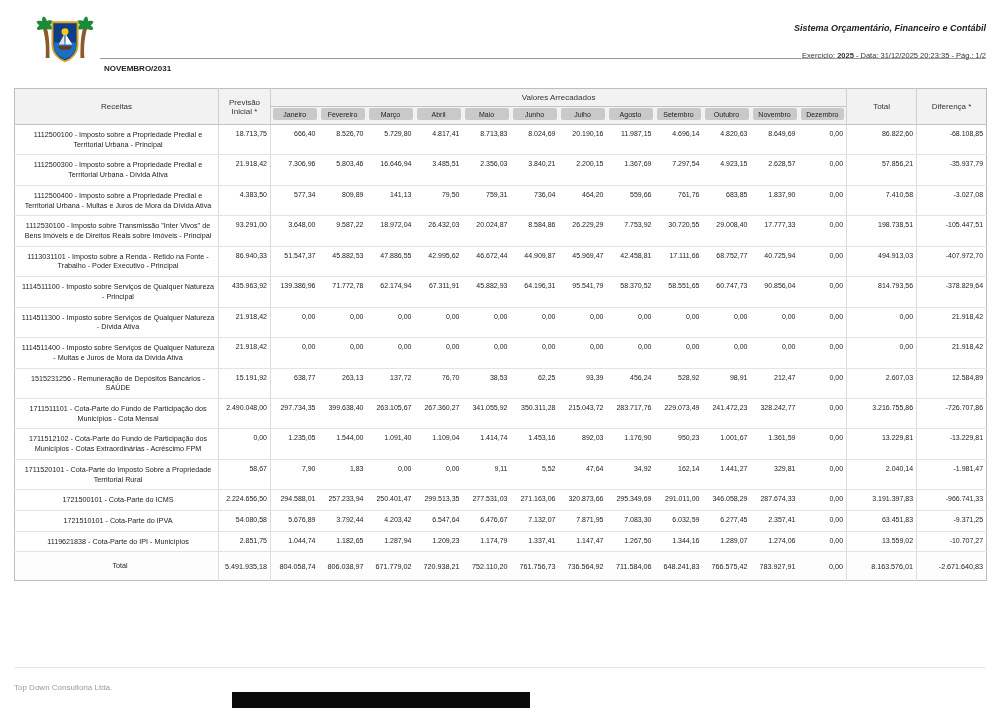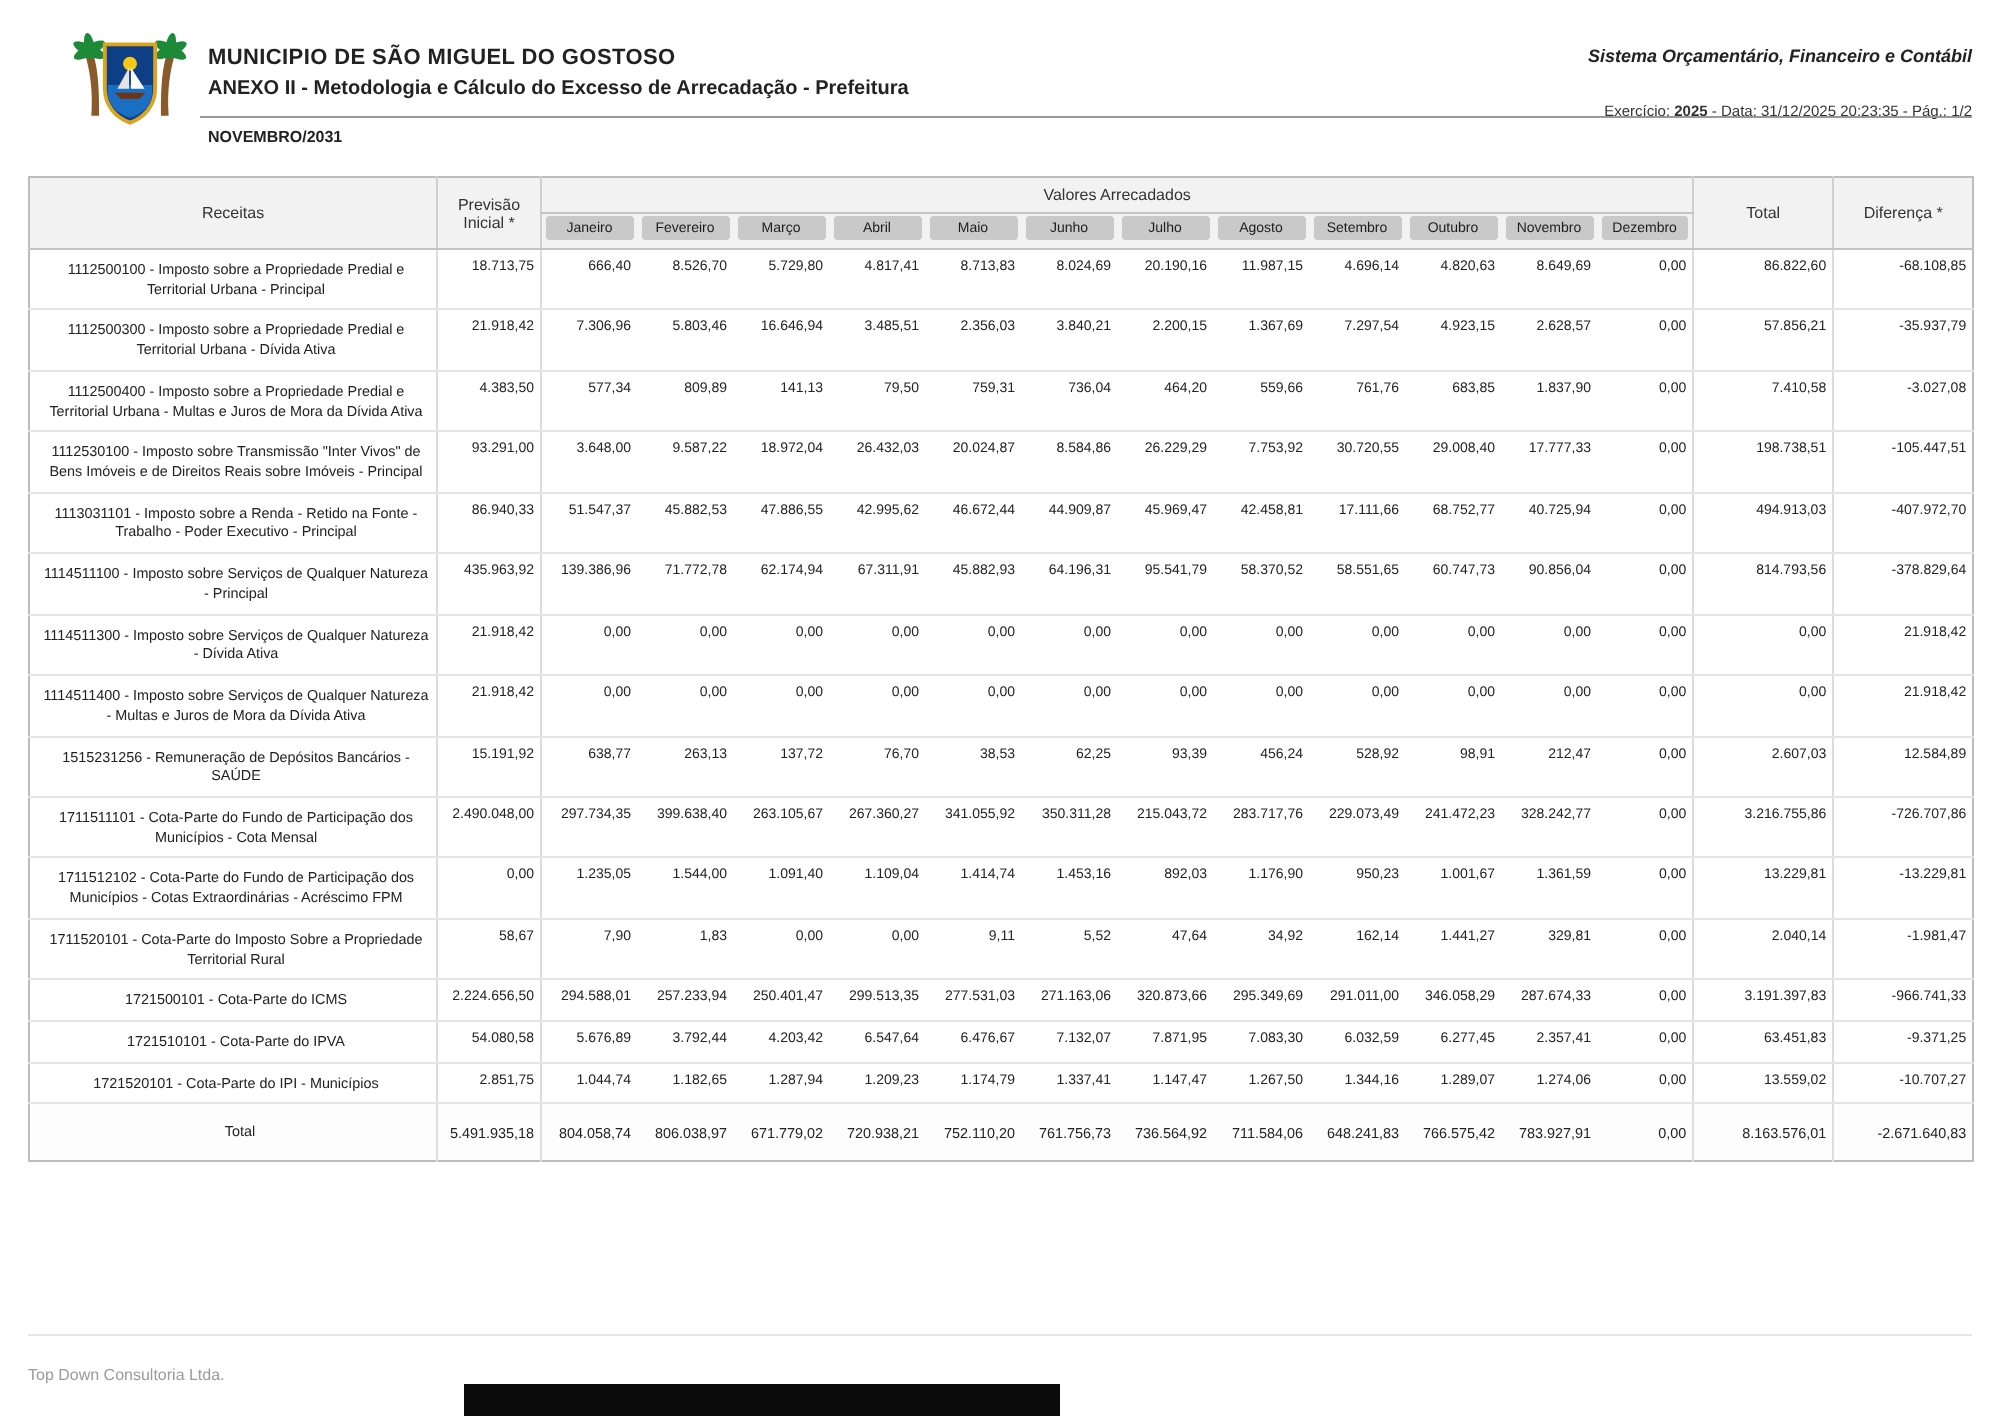--- a/index.html
+++ b/index.html
@@ -92,24 +92,20 @@
           <ellipse cx="51" cy="10" rx="7" ry="2.6" transform="rotate(100 51 10)"></ellipse>
         </g>
         <path d="M17 9 h26 v23 c0 9 -6 15 -13 17.5 c-7 -2.5 -13 -8.5 -13 -17.5 z" fill="#0e3f86" stroke="#d9a520" stroke-width="2"></path>
         <circle cx="30" cy="19" r="3.6" fill="#f6c915"></circle>
         <path d="M18.5 30 h23 v3.5 c0 7 -5 11.5 -11.5 13.5 c-6.5 -2 -11.5 -6.5 -11.5 -13.5 z" fill="#1a6fc4"></path>
         <path d="M30.5 21 l7 11 h-7 z" fill="#ffffff"></path>
         <path d="M29.5 21 l-6 11 h6 z" fill="#e4e4e4"></path>
         <path d="M22 34 h16 l-3.2 3.2 h-9.6 z" fill="#6e350f"></path>
       </svg>
     </div>
-    <div class="h-left">
-      <div class="muni">MUNICIPIO DE SÃO MIGUEL DO GOSTOSO</div>
-      <div class="rep-title">ANEXO II - Metodologia e Cálculo do Excesso de Arrecadação - Prefeitura</div>
-    </div>
     <div class="h-right">
       <div class="sys">Sistema Orçamentário, Financeiro e Contábil</div>
       <div class="exinfo"><span>Exercício: </span><span class="bold">2025</span><span> - Data: 31/12/2025 20:23:35 -   Pág.: 1/2</span></div>
     </div>
     <div class="h-rule"></div>
     <div class="period">NOVEMBRO/2031</div>
   </div>
 
 
   <div class="table-wrap">
@@ -426,21 +422,21 @@
             <td class="c-num">7.871,95</td>
             <td class="c-num">7.083,30</td>
             <td class="c-num">6.032,59</td>
             <td class="c-num">6.277,45</td>
             <td class="c-num">2.357,41</td>
             <td class="c-num">0,00</td>
             <td class="c-num b-left">63.451,83</td>
             <td class="c-num b-left">-9.371,25</td>
           </tr>
           <tr>
-            <td class="c-name">1721520101 - Cota-Parte do IPI - Municípios</td>
+            <td class="c-name">1119621838 - Cota-Parte do IPI - Municípios</td>
             <td class="c-num b-left">2.851,75</td>
             <td class="c-num b-left">1.044,74</td>
             <td class="c-num">1.182,65</td>
             <td class="c-num">1.287,94</td>
             <td class="c-num">1.209,23</td>
             <td class="c-num">1.174,79</td>
             <td class="c-num">1.337,41</td>
             <td class="c-num">1.147,47</td>
             <td class="c-num">1.267,50</td>
             <td class="c-num">1.344,16</td>

